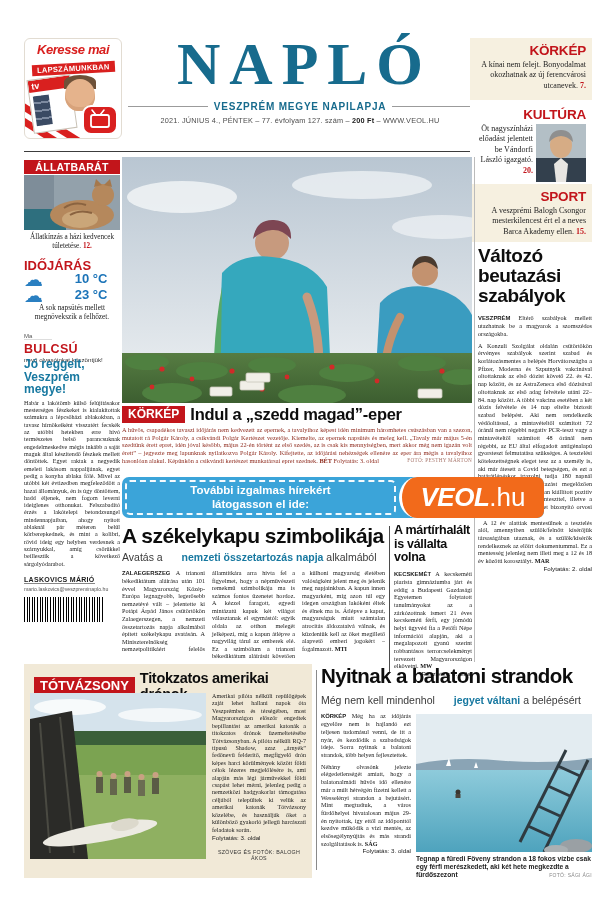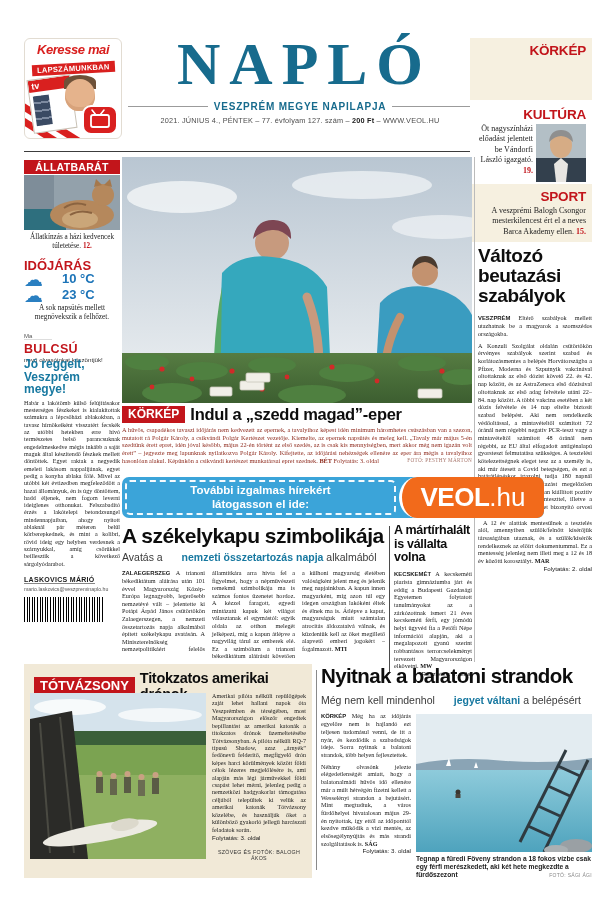--- a/index.html
+++ b/index.html
@@ -48,21 +48,21 @@
   .sigline{text-align:right;font-family:"Liberation Sans",sans-serif;font-size:6.2px;}
   .sig{font-weight:bold;}
   
   .sb-banner{left:24px;top:160px;width:96px;background:#c2151b;color:#fff;font-weight:bold;
              font-size:10.5px;text-align:center;padding:1px 0;letter-spacing:.3px;}
   .sb-photo{left:24px;top:175px;width:96px;height:55px;}
   .sb-cap{left:24px;top:233px;width:96px;font-family:"Liberation Serif",serif;font-size:7.2px;
           line-height:1.25;text-align:center;}
   .wx-label{left:24px;top:258px;width:96px;color:#c2151b;font-weight:bold;font-size:13px;}
   .wx-clouds{left:24px;top:272px;width:44px;color:#2a7fc1;font-size:19px;line-height:.85;}
-  .wx-temps{left:62px;top:271px;width:58px;text-align:left;color:#1c74b8;font-weight:bold;font-size:13px;line-height:1.25;}
+  .wx-temps{left:62px;top:271px;width:58px;text-align:center;color:#1c74b8;font-weight:bold;font-size:13px;line-height:1.25;}
   .wx-text{left:24px;top:303px;width:96px;text-align:center;font-family:"Liberation Serif",serif;font-size:7.3px;line-height:1.25;}
   .nameday{left:24px;top:324px;width:96px;}
   .nameday .ma{font-size:6px;color:#555;border-bottom:1px solid #ddd;display:inline-block;padding-right:20px;}
   .nameday .nm{color:#c2151b;font-weight:bold;font-size:12.5px;letter-spacing:.3px;}
   .nameday .sx{font-size:6.2px;color:#333;}
   .greet{left:24px;top:358px;width:96px;}
   .greet-title{color:#1778a0;font-weight:bold;font-size:12px;line-height:1.05;}
   .greet-body{margin-top:4px;font-family:"Liberation Serif",serif;font-size:6.1px;line-height:1.2;
               text-align:justify;max-height:216px;overflow:hidden;}
   .greet-author{margin-top:5px;font-size:7px;font-weight:bold;letter-spacing:.3px;border-bottom:1px solid #888;display:inline-block;}
@@ -76,21 +76,21 @@
   .eper-cap{left:122px;top:426px;width:350px;font-family:"Liberation Serif",serif;font-size:6.3px;
             line-height:1.22;text-align:justify;color:#8f2b1e;}
   .eper-cap .credit{float:right;color:#a8766c;font-size:5.2px;letter-spacing:.3px;}
   .eper-cap .more{color:#8f2b1e;}
   .veol{left:122px;top:477px;width:422px;height:41px;display:flex;background:#3ba4d9;border-radius:7px;overflow:hidden;cursor:pointer;}
   .veol-left{flex:1;position:relative;display:flex;flex-direction:column;justify-content:center;align-items:center;}
   .veol-dash{position:absolute;inset:3px;border:2px dashed rgba(255,255,255,.95);border-radius:5px;}
   .veol-left div{color:#fff;font-weight:bold;font-size:11.5px;line-height:1.15;z-index:1;}
   .veol-right{width:142px;background:#f26a1b;display:flex;align-items:center;justify-content:center;
               border-radius:18px 6px 6px 18px / 50% 6px 6px 50%;border-left:3px solid #fff;}
-  .veol-right .b{color:#fff;font-weight:800;font-size:26px;letter-spacing:-0.5px;}
+  .veol-right .b{color:#fff;font-weight:800;font-size:26px;letter-spacing:-0.5px;font-style:italic;}
   .veol-right .s{color:#fff;font-weight:300;font-size:26px;}
   .szekely{left:122px;top:524px;width:263px;}
   .szekely-hl{font-weight:bold;font-size:21px;letter-spacing:-0.5px;color:#0d0d0d;}
   .subhead{font-size:10.5px;color:#3a3a3a;margin-top:3px;}
   .subhead b{color:#1778a0;padding-left:16px;}
   .cols3{margin-top:6px;height:104px;overflow:hidden;column-count:3;column-gap:7px;
          font-family:"Liberation Serif",serif;font-size:6.2px;line-height:1.22;text-align:justify;}
   .vdiv{width:1px;background:#4a4a4a;}
   .martir{left:394px;top:524px;width:78px;}
   .martir-hl{font-weight:bold;font-size:12.5px;line-height:1.08;letter-spacing:-0.3px;color:#0d0d0d;}
@@ -145,25 +145,26 @@
       <div class="tag-rule"></div>
       <div class="tagline">VESZPRÉM MEGYE NAPILAPJA</div>
       <div class="tag-rule"></div>
     </div>
     <div class="dateline"><span>2021. JÚNIUS 4., PÉNTEK – 77. évfolyam 127. szám – </span><b>200 Ft</b><span> – WWW.VEOL.HU</span></div>
   </div>
   <div class="abs hline"></div>
 
   <div class="abs railbox cream" style="top:38px;height:62px;">
     <div class="rail-label">KÖRKÉP</div>
+    <div class="rail-text"><span>A kínai nem felejt. Bonyodalmat okozhatnak az új ferencvárosi utcanevek. </span><span class="pageno">7.</span></div>
   </div>
   <div class="abs railbox" style="top:102px;height:78px;background:#fff;">
     <div class="rail-label">KULTÚRA</div>
     <div class="kultura-row">
-      <div class="rail-text"><span>Öt nagyszínházi előadást jelentett be Vándorfi László igazgató. </span><span class="pageno">19.</span></div>
+      <div class="rail-text"><span>Öt nagyszínházi előadást jelentett be Vándorfi László igazgató. </span><span class="pageno">20.</span></div>
       <svg width="50" height="58" viewBox="0 0 50 58">
         <rect width="50" height="58" fill="#b3bfc6"></rect>
         <rect x="0" y="34" width="50" height="24" fill="#33404d"></rect>
         <path d="M18 40 L25 34 L32 40 L30 58 L20 58 Z" fill="#e8e6e2"></path>
         <ellipse cx="25" cy="21" rx="11" ry="13" fill="#d6ac85"></ellipse>
         <path d="M13 18 Q14 6 25 6 Q36 6 37 18 Q31 12 25 12 Q19 12 13 18Z" fill="#8f8f8f"></path>
       </svg>
     </div>
   </div>
   <div class="abs railbox cream" style="top:184px;height:58px;">

